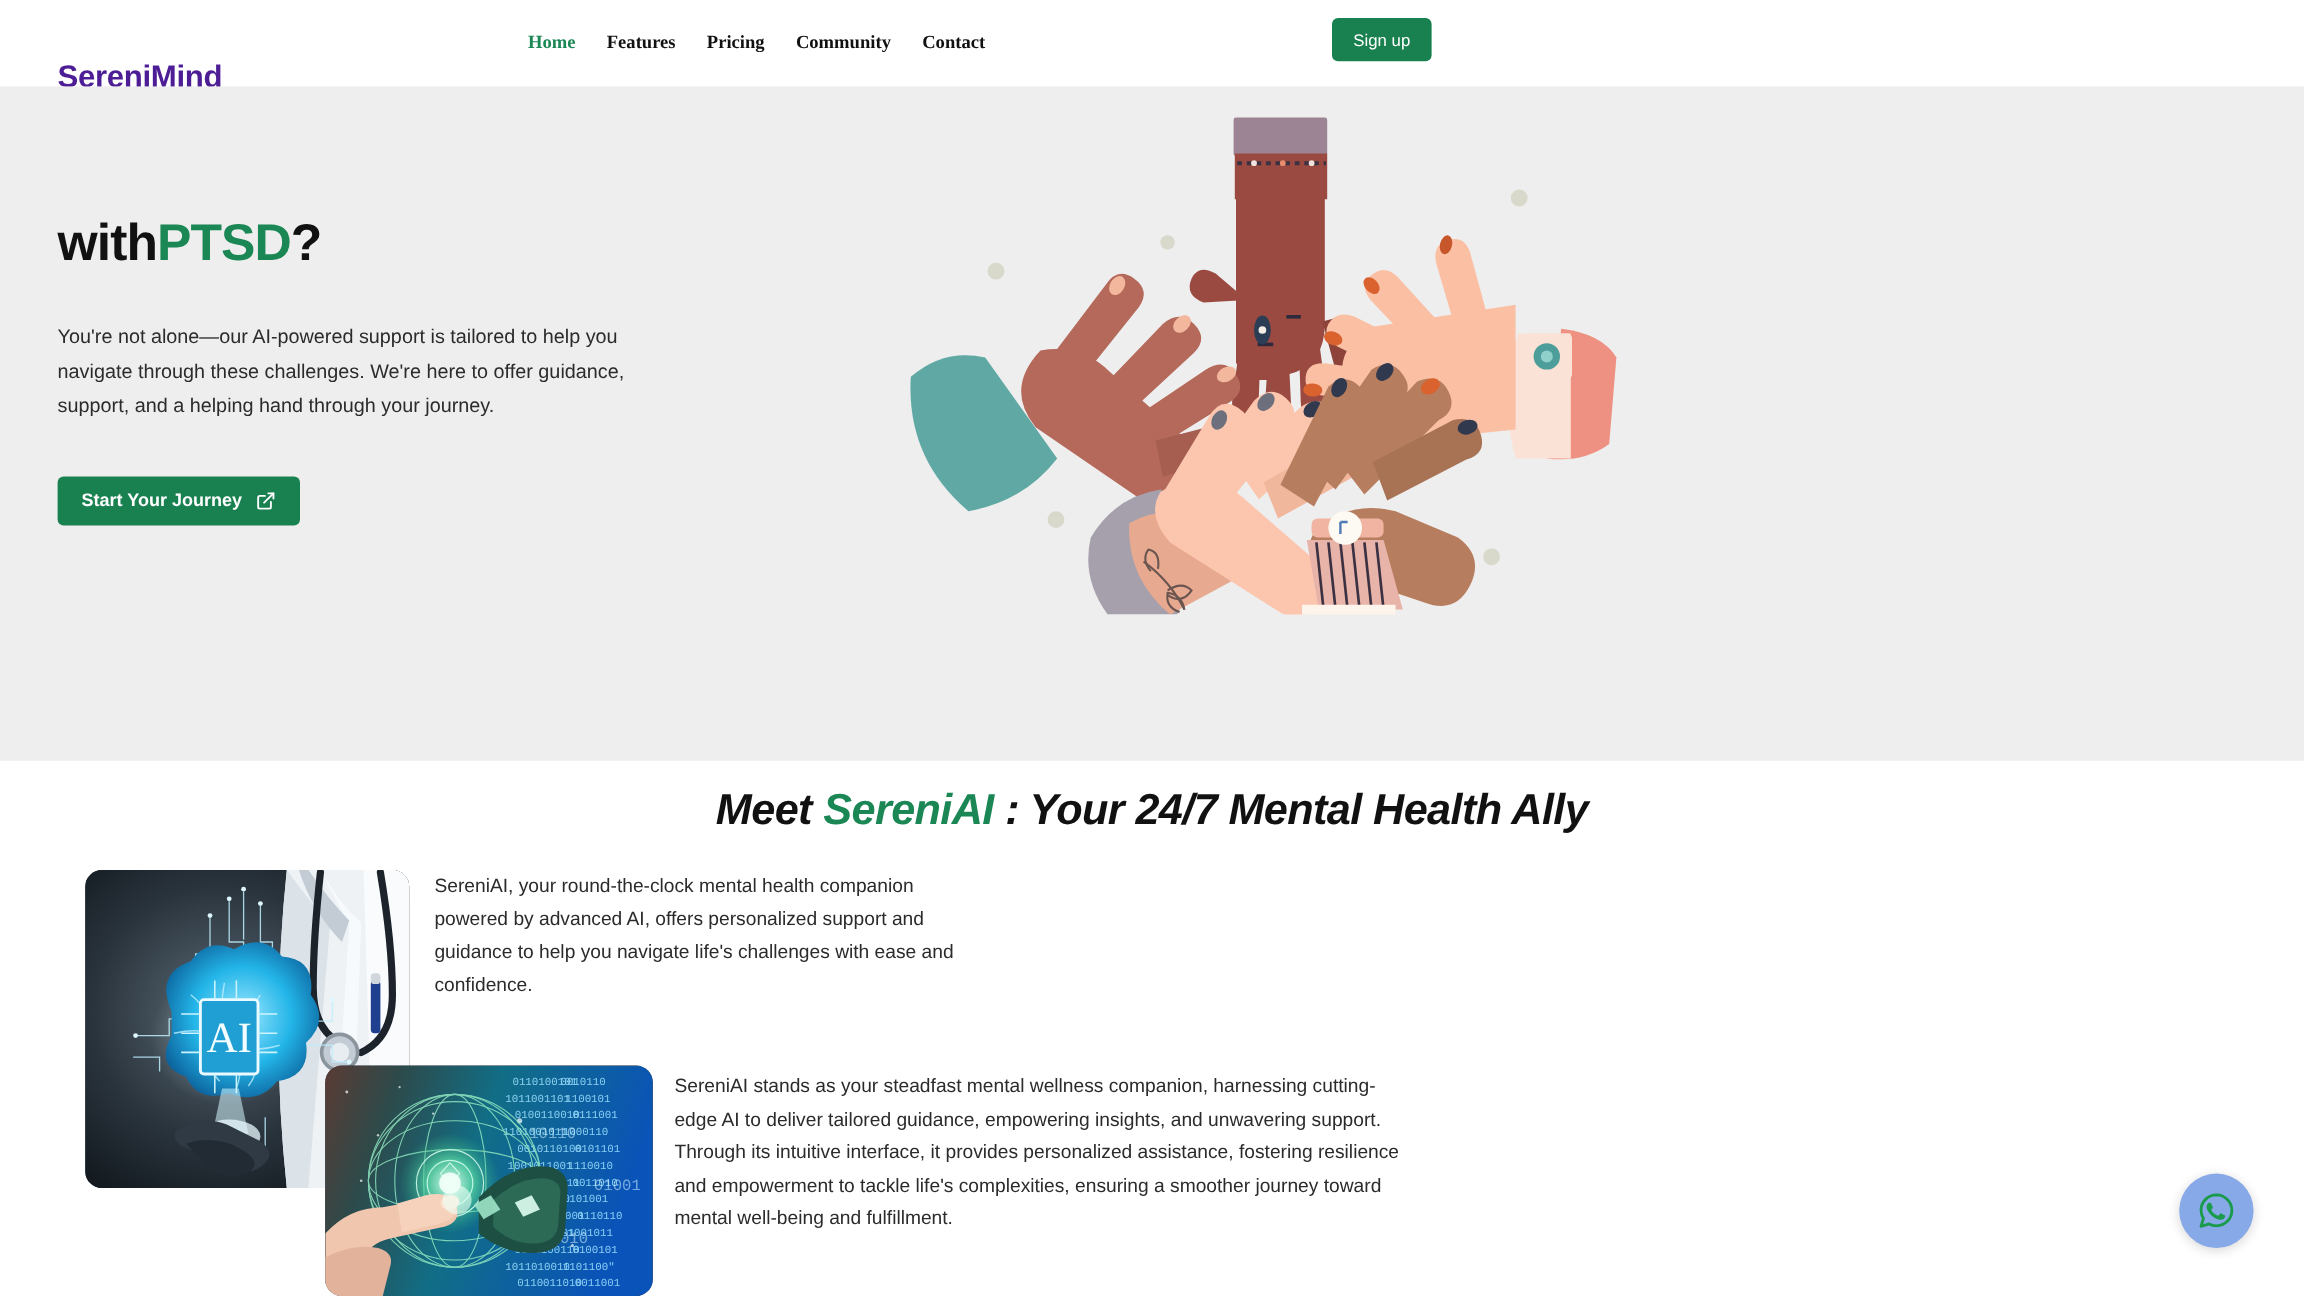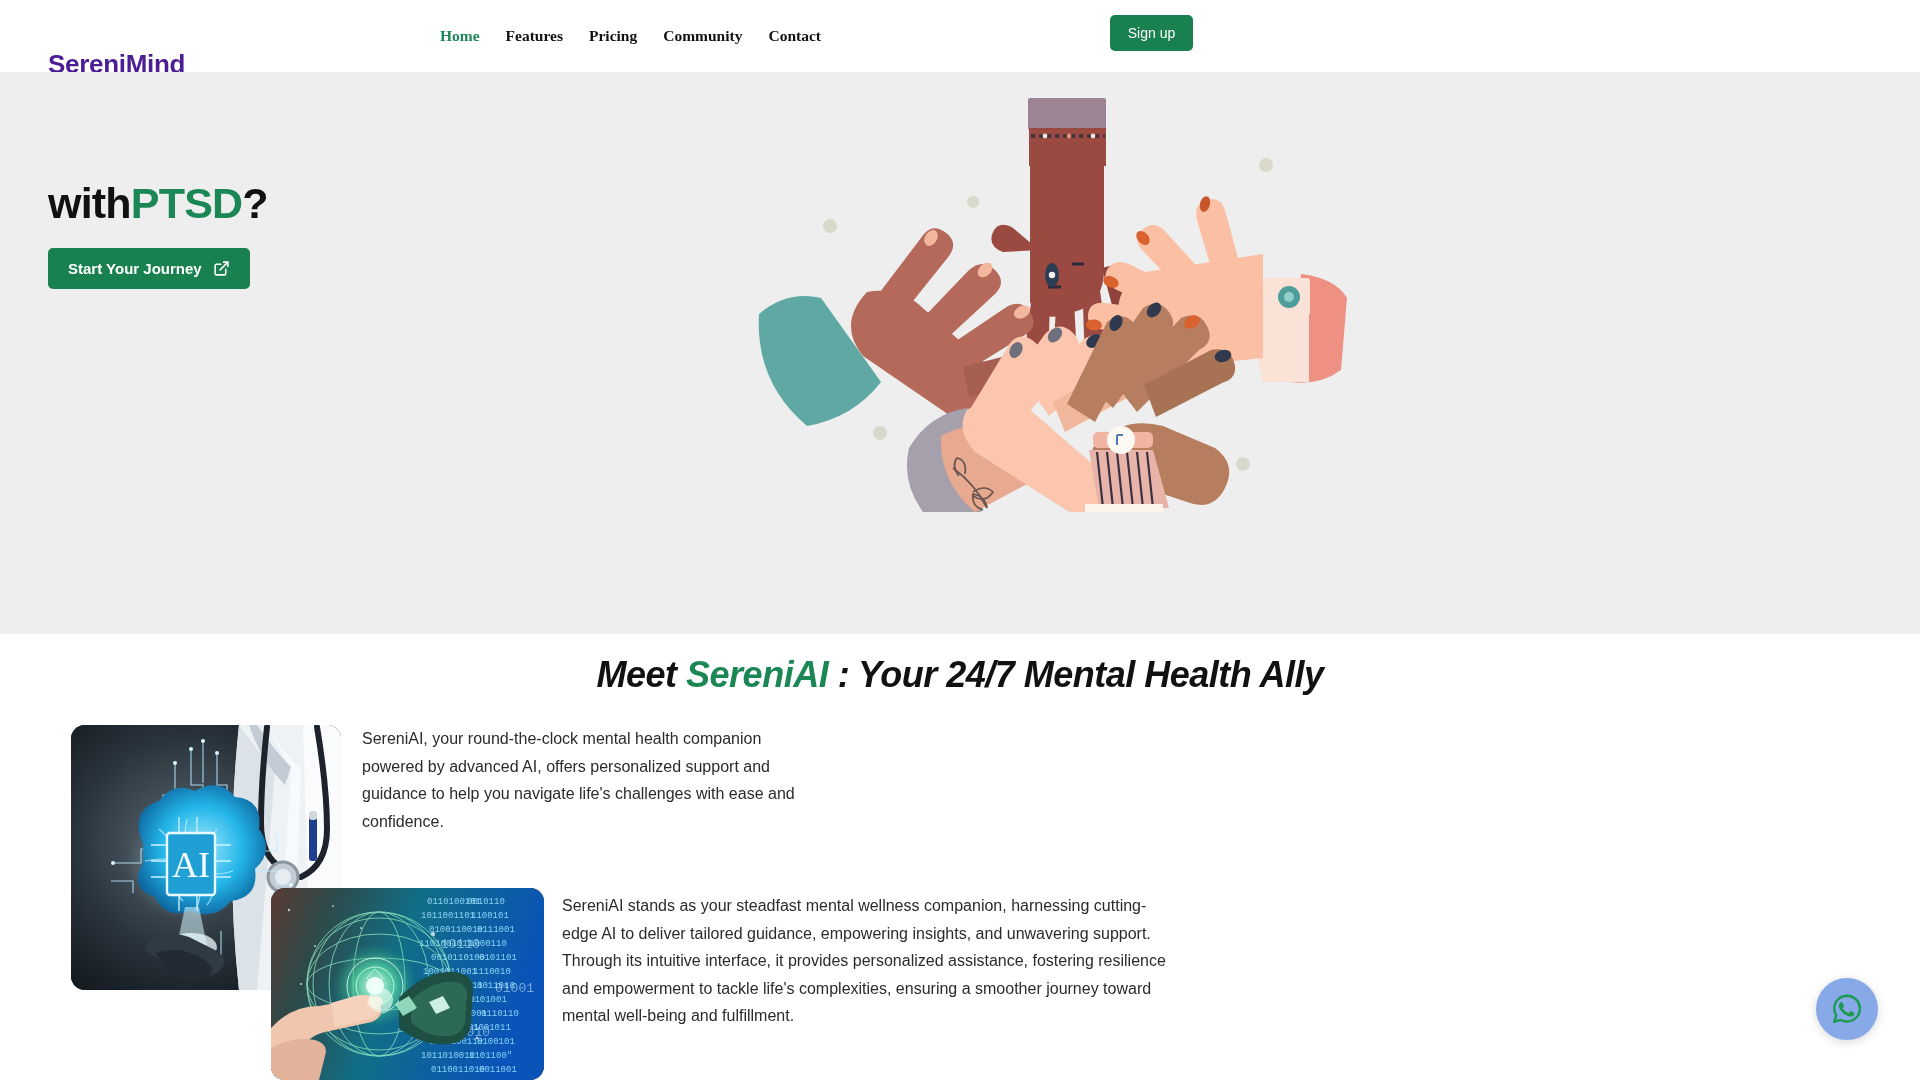--- a/index.html
+++ b/index.html
@@ -48,21 +48,21 @@
   .hero-title {
     font-size:43px; font-weight:bold; line-height:1.18;
     color:#111111; letter-spacing:-0.8px;
   }
   .hero-title .accent { color:#1a8755; }
   .hero-sub {
     margin-top:39px; width:492px;
     font-size:16.5px; line-height:1.72; color:#2b2b2b;
   }
   .cta-btn {
-    margin-top:20px; height:41px; padding:0 20px;
+    margin-top:44px; height:41px; padding:0 20px;
     background:#18814f; color:#ffffff; border:none; border-radius:5px;
     font-family:"Liberation Sans", sans-serif;
     font-size:15px; font-weight:bold; cursor:pointer;
     display:inline-flex; align-items:center; gap:11px;
   }
   .cta-btn svg { display:block; }
 
   
   .illus { position:absolute; left:745px; top:20px; width:620px; height:420px; }
   .illus svg { display:block; width:620px; height:420px; }
@@ -120,20 +120,21 @@
 </div>
 
 <section class="hero">
 
   <div class="hero-copy">
     <h1 class="hero-title">
       <br>
       <span>with</span><span class="accent">PTSD</span><span>?</span>
     </h1>
 
+    <p class="hero-sub">You're not alone—our AI-powered support is tailored to help you navigate through these challenges. We're here to offer guidance, support, and a helping hand through your journey.</p>
 
     <button class="cta-btn">
       <span>Start Your Journey</span>
       <span>
         <svg width="17" height="17" viewBox="0 0 24 24" fill="none" stroke="#ffffff" stroke-width="2.2" stroke-linecap="round" stroke-linejoin="round">
           <path d="M18 13v6a2 2 0 0 1-2 2H5a2 2 0 0 1-2-2V8a2 2 0 0 1 2-2h6"></path>
           <polyline points="15 3 21 3 21 9"></polyline>
           <line x1="10" y1="14" x2="21" y2="3"></line>
         </svg>
       </span>

